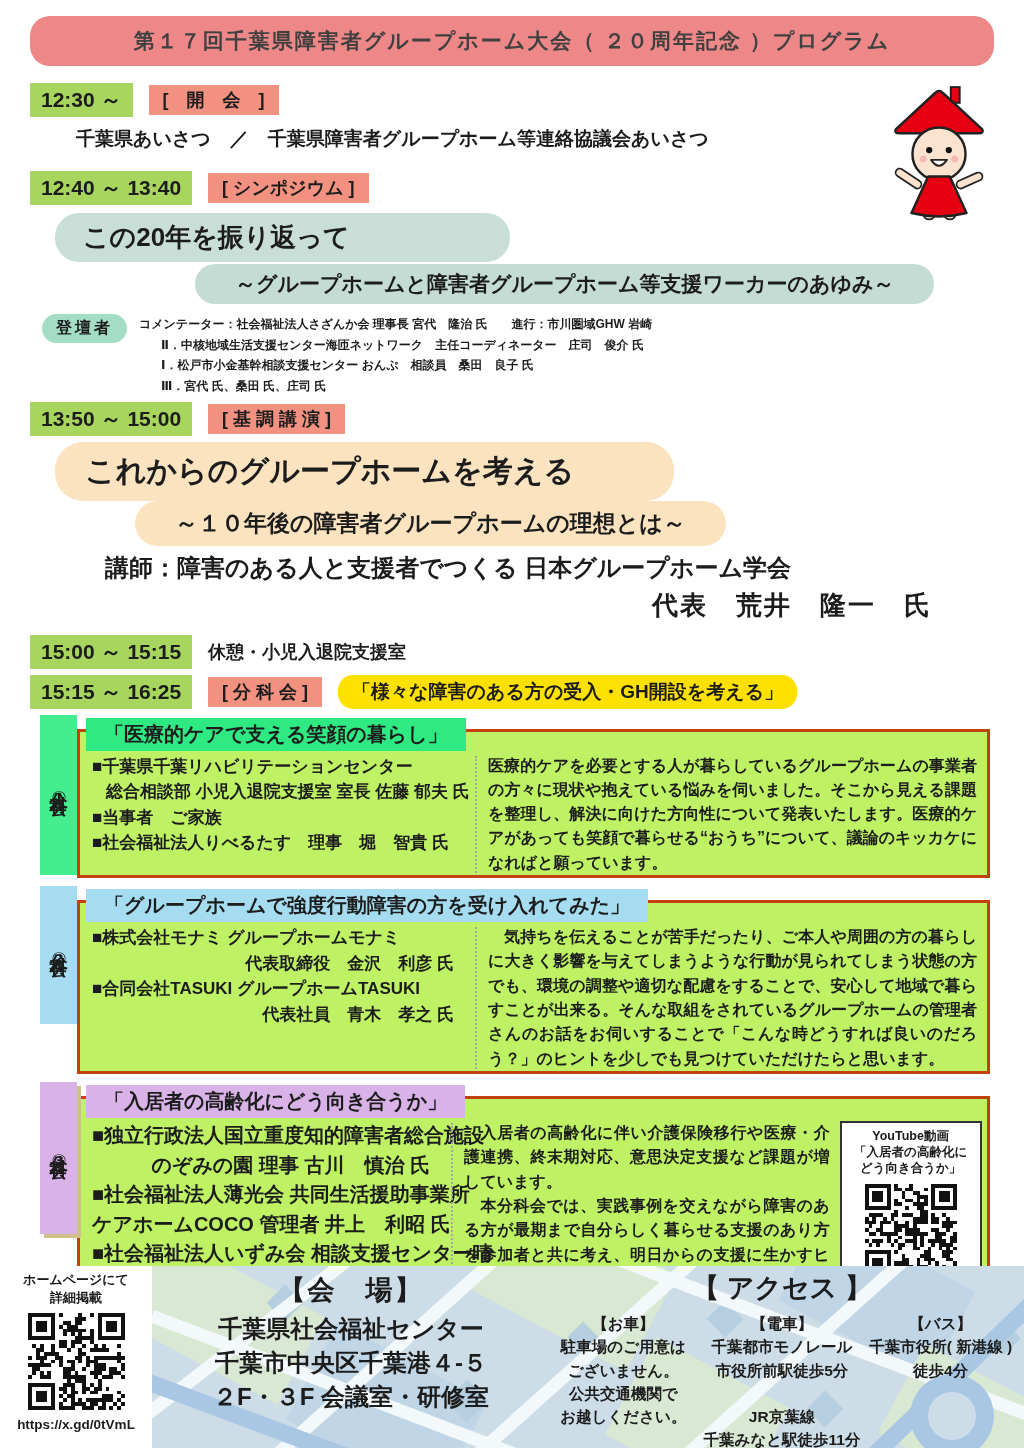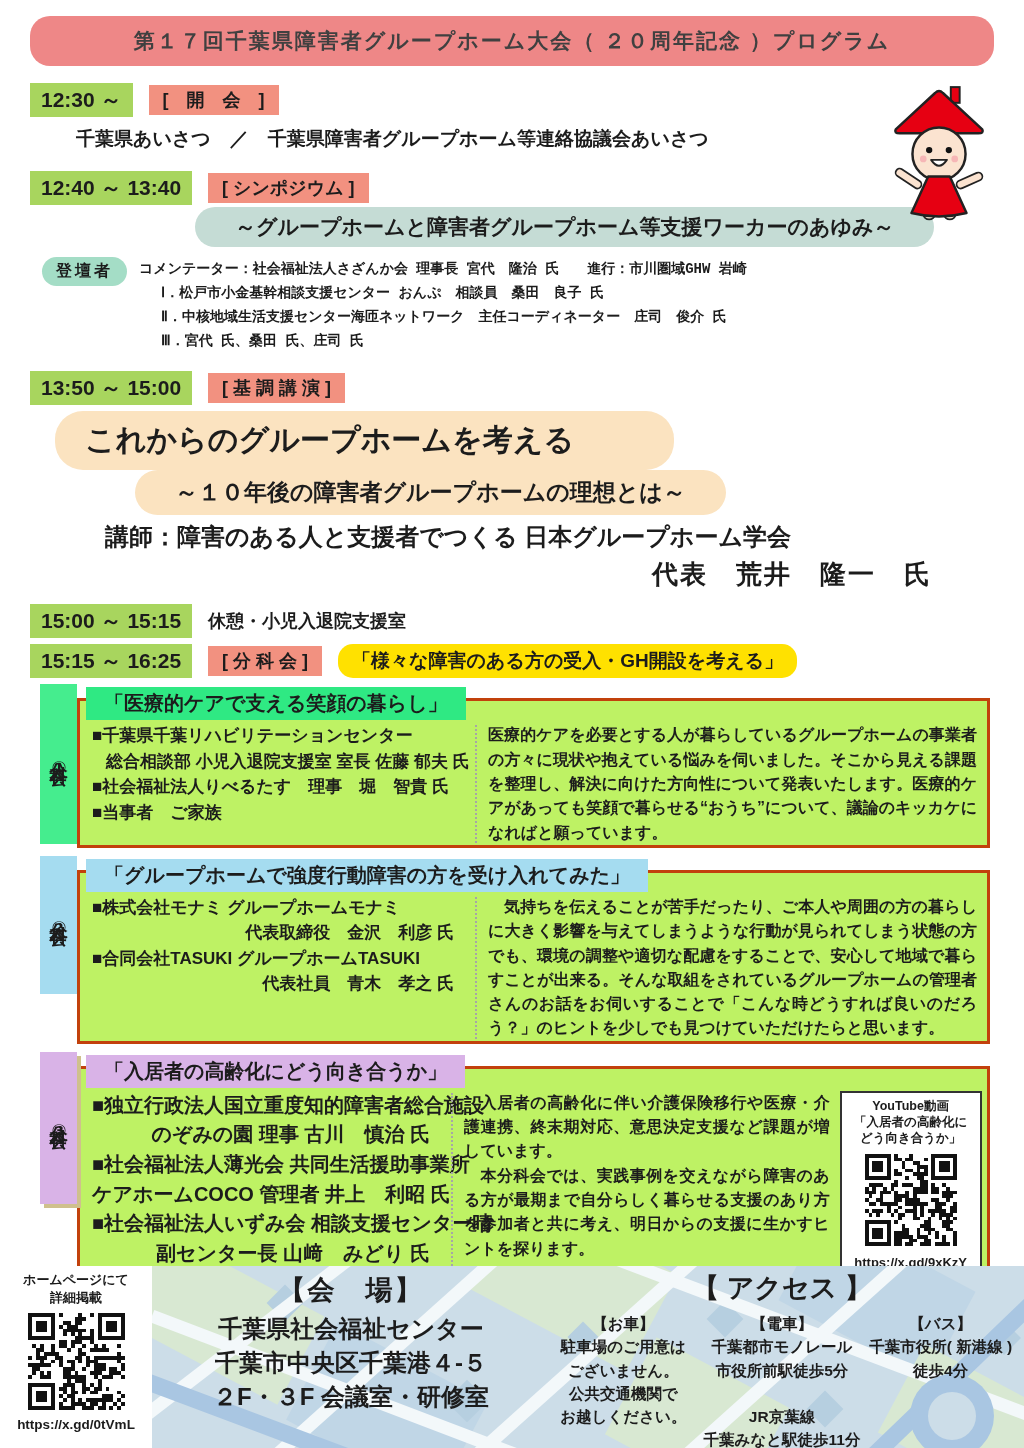--- a/index.html
+++ b/index.html
@@ -31,21 +31,21 @@
   }
   .sym-subtitle {
     width:fit-content; margin:2px 0 0 195px; background:#c5dcd5;
     border-radius:22px; padding:6px 40px; font-size:21px; white-space:nowrap;
   }
   .speakers-block { display:flex; gap:12px; margin:10px 20px 0 42px; }
   .pill {
     background:#a4ddc6; border-radius:16px; padding:4px 14px;
     font-size:16px; letter-spacing:3px; align-self:flex-start; white-space:nowrap;
   }
-  .sym-lines { font-size:14px; line-height:1.72;font-family:Liberation Mono, monospace; }
+  .sym-lines { font-size:12px; line-height:1.72; }
   .sym-lines > div { white-space:nowrap; }
   .sym-lines .rn { margin-left:22px; }
   
   .keynote-title {
     width:fit-content; margin:6px 0 0 55px; background:#fbe3c0;
     border-radius:28px; padding:9px 100px 9px 30px; font-size:30px; white-space:nowrap;
   }
   .keynote-subtitle {
     width:fit-content; margin:0 0 0 135px; background:#fbe3c0;
     border-radius:24px; padding:7px 40px; font-size:23px; white-space:nowrap;
@@ -140,32 +140,33 @@
   <div class="row" style="margin-top:17px">
     <span class="chip time">12:30 ～</span>
     <span class="chip tag">[　開　会　]</span>
   </div>
   <div class="opening-desc">千葉県あいさつ　／　千葉県障害者グループホーム等連絡協議会あいさつ</div>
 
   <div class="row" style="margin-top:19px">
     <span class="chip time">12:40 ～ 13:40</span>
     <span class="chip tag">[ シンポジウム ]</span>
   </div>
+  <div class="sym-title">この20年を振り返って</div>
   <div class="sym-subtitle">～グループホームと障害者グループホーム等支援ワーカーのあゆみ～</div>
   <div class="speakers-block">
     <span class="pill">登壇者</span>
     <div class="sym-lines">
       <div>コメンテーター：社会福祉法人さざんか会 理事長 宮代　隆治 氏　　進行：市川圏域GHW 岩崎</div>
+      <div class="rn">Ⅱ．中核地域生活支援センター海匝ネットワーク　主任コーディネーター　庄司　俊介 氏</div>
       <div class="rn">Ⅰ．松戸市小金基幹相談支援センター おんぷ　相談員　桑田　良子 氏</div>
-      <div class="rn">Ⅱ．中核地域生活支援センター海匝ネットワーク　主任コーディネーター　庄司　俊介 氏</div>
       <div class="rn">Ⅲ．宮代 氏、桑田 氏、庄司 氏</div>
     </div>
   </div>
 
-  <div class="row" style="margin-top:18px">
+  <div class="row" style="margin-top:5px">
     <span class="chip time">13:50 ～ 15:00</span>
     <span class="chip tag">[ 基 調 講 演 ]</span>
   </div>
   <div class="keynote-title">これからのグループホームを考える</div>
   <div class="keynote-subtitle">～１０年後の障害者グループホームの理想とは～</div>
   <div class="lecturer">講師：障害のある人と支援者でつくる 日本グループホーム学会</div>
   <div class="representative">代表　荒井　隆一　氏</div>
 
   <div class="row" style="margin-top:12px">
     <span class="chip time">15:00 ～ 15:15</span>
@@ -179,22 +180,22 @@
   </div>
 
   <section class="session s1">
     <div class="session-side">分科会①</div>
     <div class="session-box">
       <div class="session-title">「医療的ケアで支える笑顔の暮らし」</div>
       <div class="session-body">
         <div class="sp-list">
           <div>■千葉県千葉リハビリテーションセンター</div>
           <div class="ind">総合相談部 小児入退院支援室 室長 佐藤 郁夫 氏</div>
+          <div>■当事者　ご家族</div>
           <div>■社会福祉法人りべるたす　理事　堀　智貴 氏</div>
-          <div>■当事者　ご家族</div>
         </div>
         <div class="vdots"></div>
         <div class="desc">
           <p>医療的ケアを必要とする人が暮らしているグループホームの事業者の方々に現状や抱えている悩みを伺いました。そこから見える課題を整理し、解決に向けた方向性について発表いたします。医療的ケアがあっても笑顔で暮らせる“おうち”について、議論のキッカケになればと願っています。</p>
         </div>
       </div>
     </div>
   </section>
 
   <section class="session s2">

